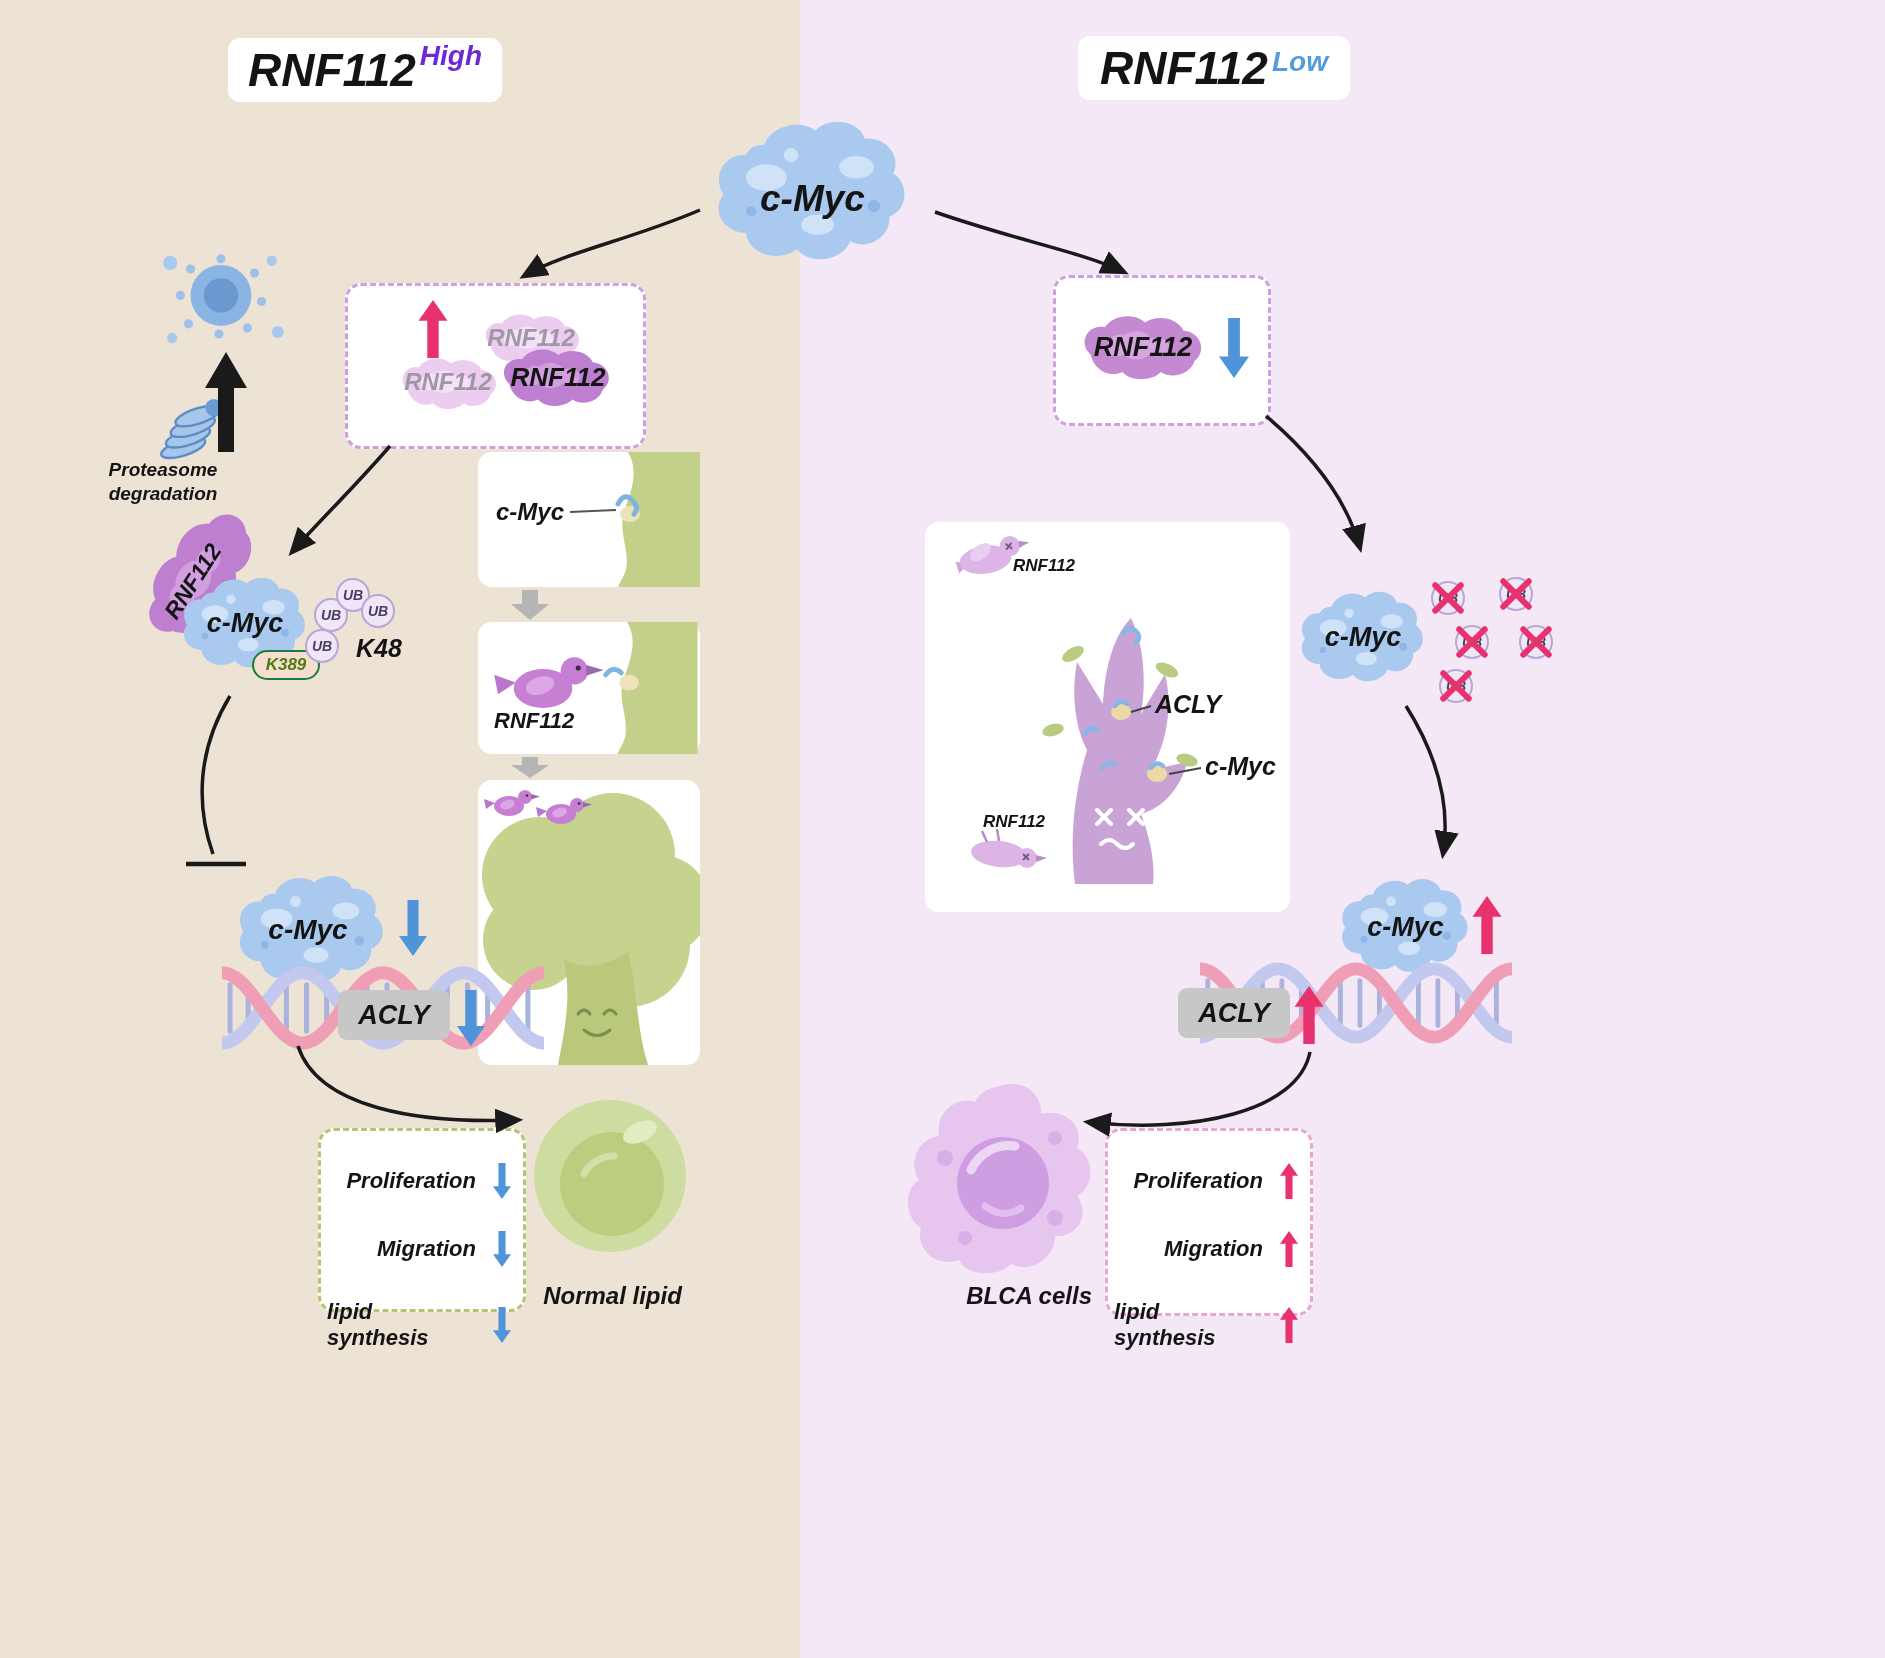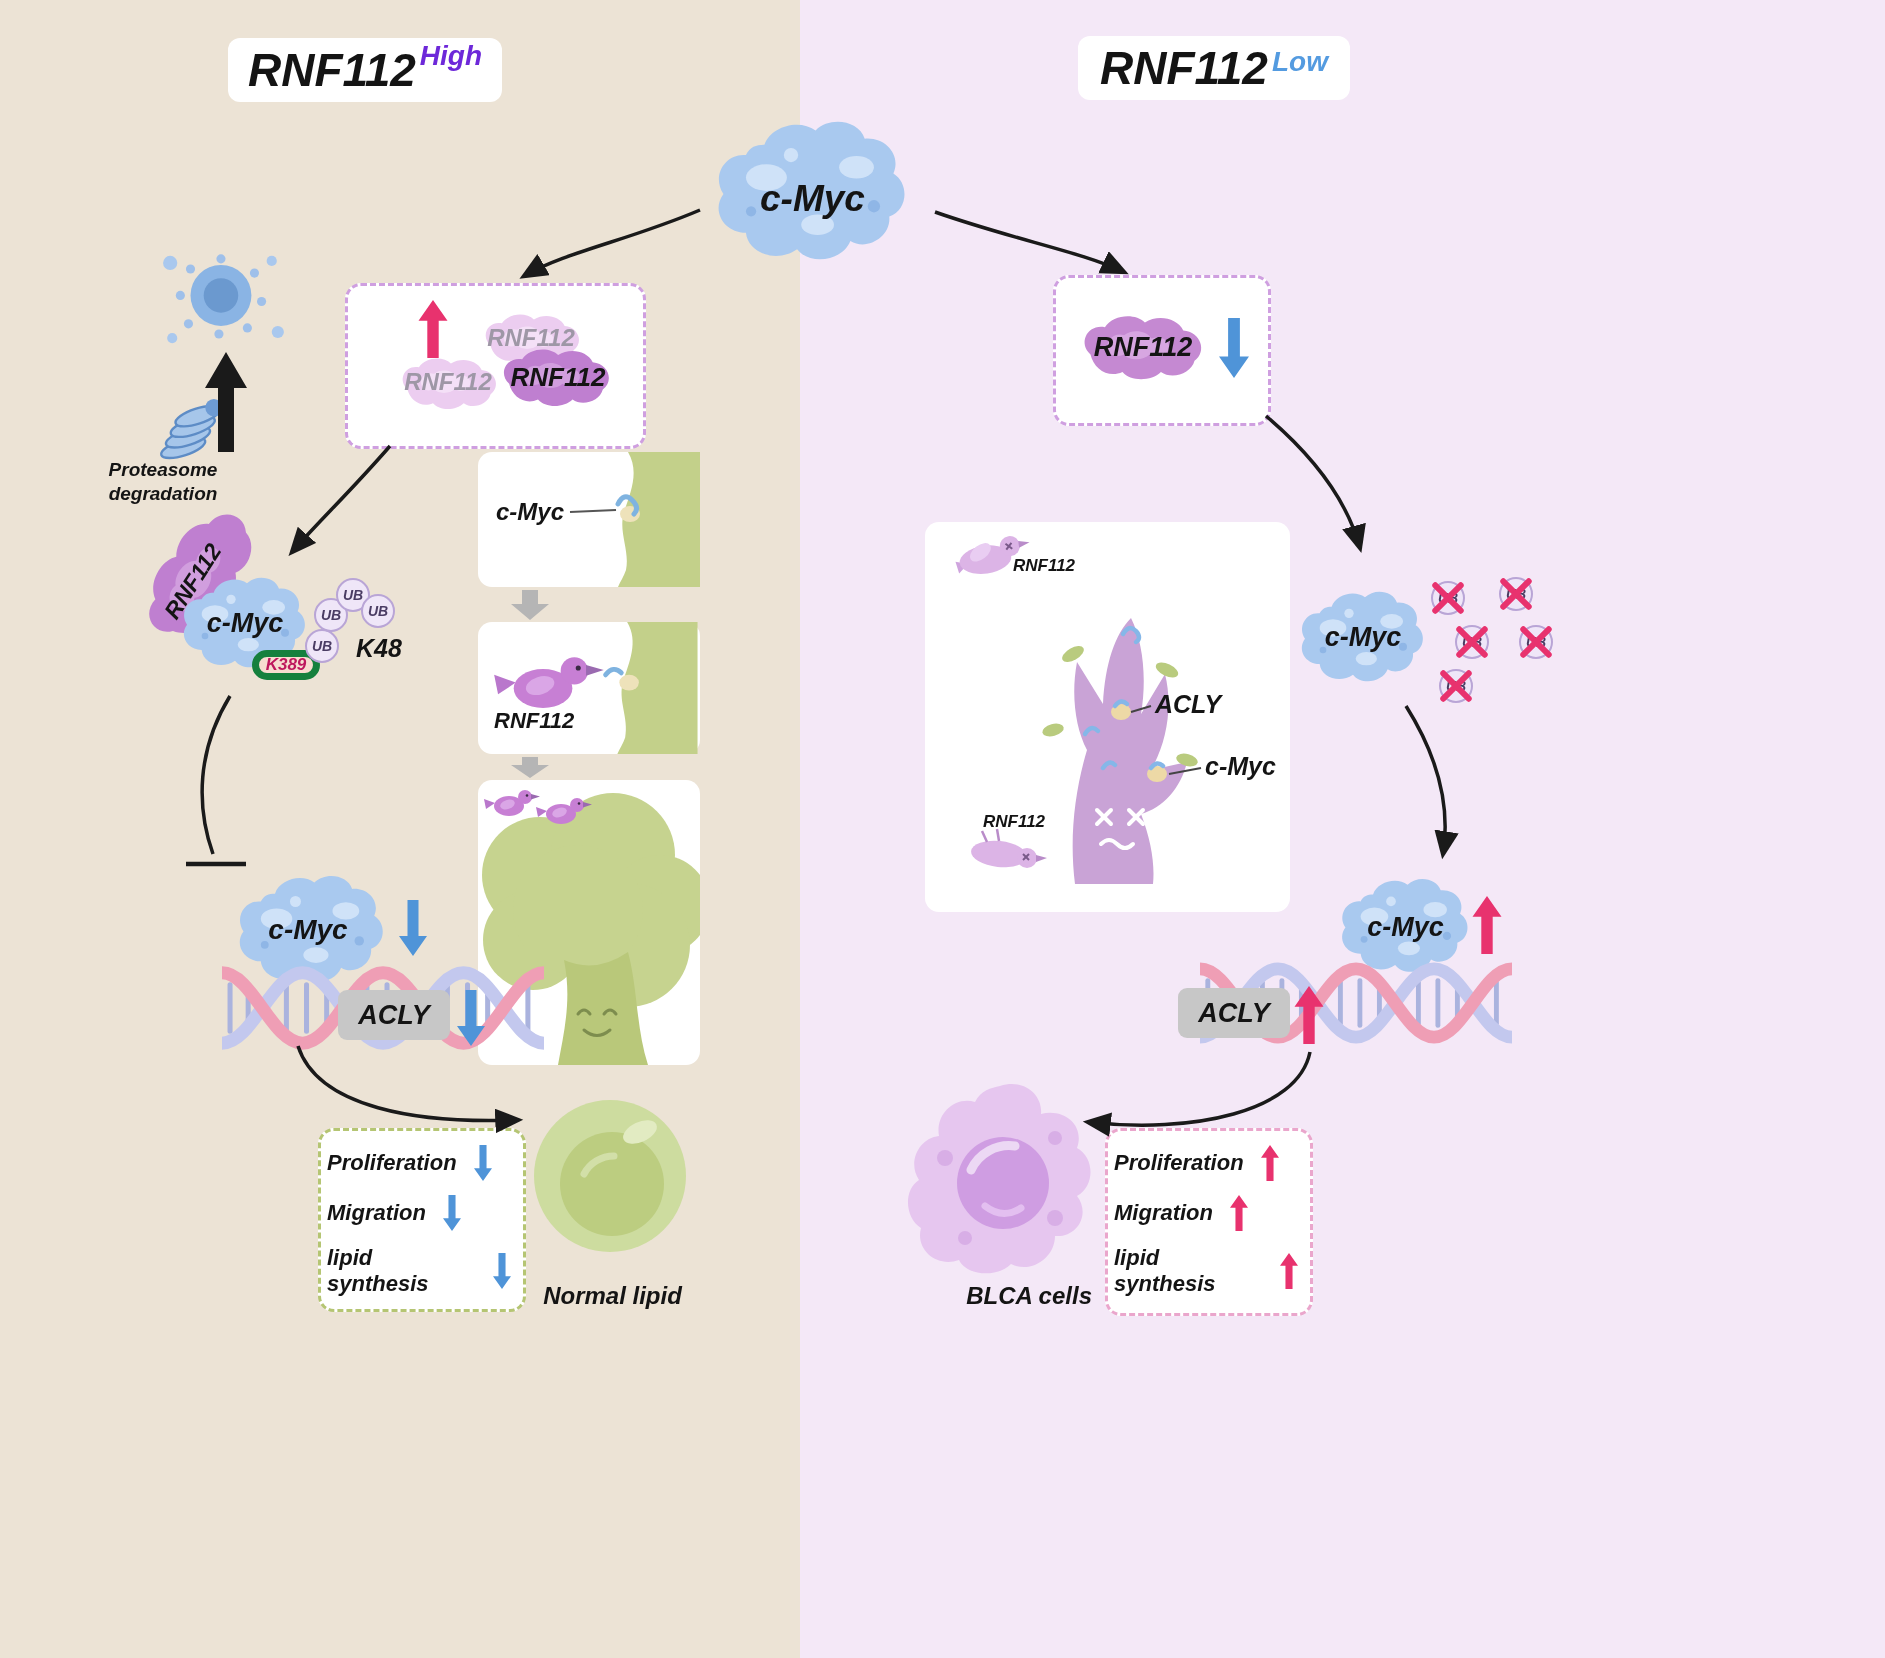--- a/index.html
+++ b/index.html
@@ -18,26 +18,26 @@
   .dash-green{border:3px dashed #b5c573;}
   .dash-pink{border:3px dashed #eaa6cc;}
   .whitepanel{position:absolute;background:#ffffff;border-radius:14px;}
   .ub{position:absolute;width:34px;height:34px;border-radius:50%;background:#efe6f8;
       border:2px solid #b9a5d6;display:flex;align-items:center;justify-content:center;
       font-size:14px;font-weight:700;color:#4a3c63;box-sizing:border-box;}
   .ubx::before,.ubx::after{content:"";position:absolute;left:-6px;right:-6px;top:50%;
       margin-top:-3px;height:6px;background:#e8326e;border-radius:3px;}
   .ubx::before{transform:rotate(45deg);}
   .ubx::after{transform:rotate(-45deg);}
-  .pill{position:absolute;background:#f7ddd0;border:7px solid #15803d;border-radius:16px;
+  .pill{position:absolute;background:#f7ddd0;border:2px solid #15803d;border-radius:16px;
         display:flex;align-items:center;justify-content:center;font-weight:700;
-        font-size:17px;color:#be185d;box-sizing:border-box;}
+        font-size:17px;color:#4d7c0f;box-sizing:border-box;}
   .graybox{position:absolute;background:#c7c7c7;border-radius:9px;display:flex;
         align-items:center;justify-content:center;font-weight:800;font-size:27px;color:#141414;}
-  .row{display:flex;align-items:center;gap:17px;margin:14px 12px 0 6px;}
+  .row{display:flex;align-items:center;justify-content:flex-end;gap:17px;margin:32px 12px 0 6px;}
   .row .txt{font-weight:700;font-size:22px;color:#141414;}
   .oarrow{width:18px;height:36px;flex:0 0 auto;}
   svg{display:block;}
   .overlay{position:absolute;left:0;top:0;pointer-events:none;z-index:6;}
   .z1{z-index:1}.z2{z-index:2}.z3{z-index:3}
 </style>
 </head>
 <body>
 
 <svg width="0" height="0" style="position:absolute" aria-hidden="true">

